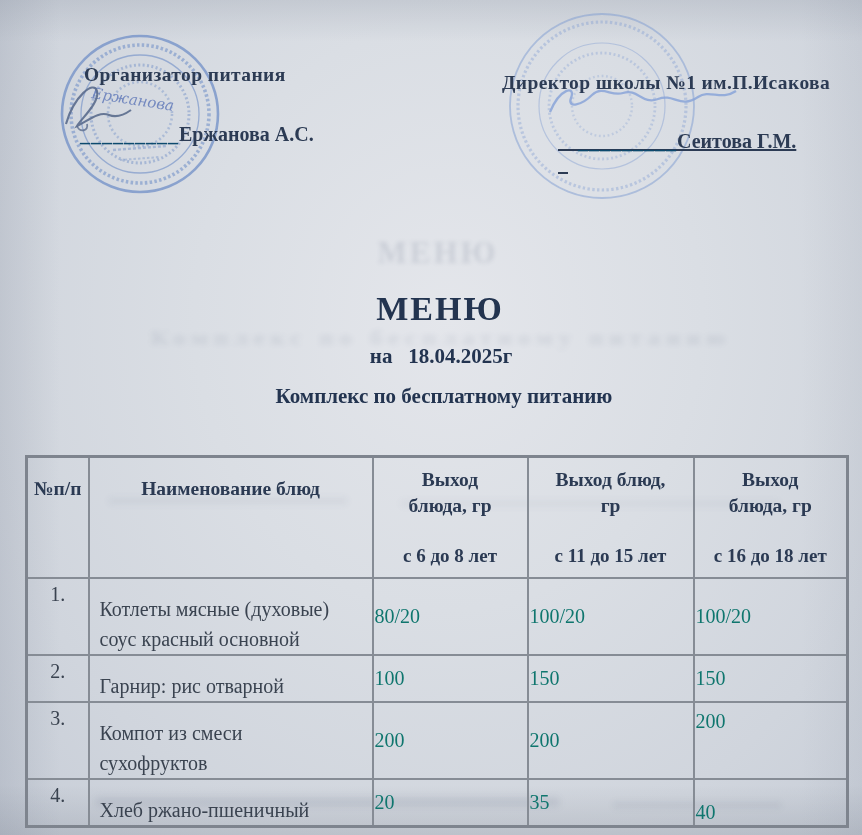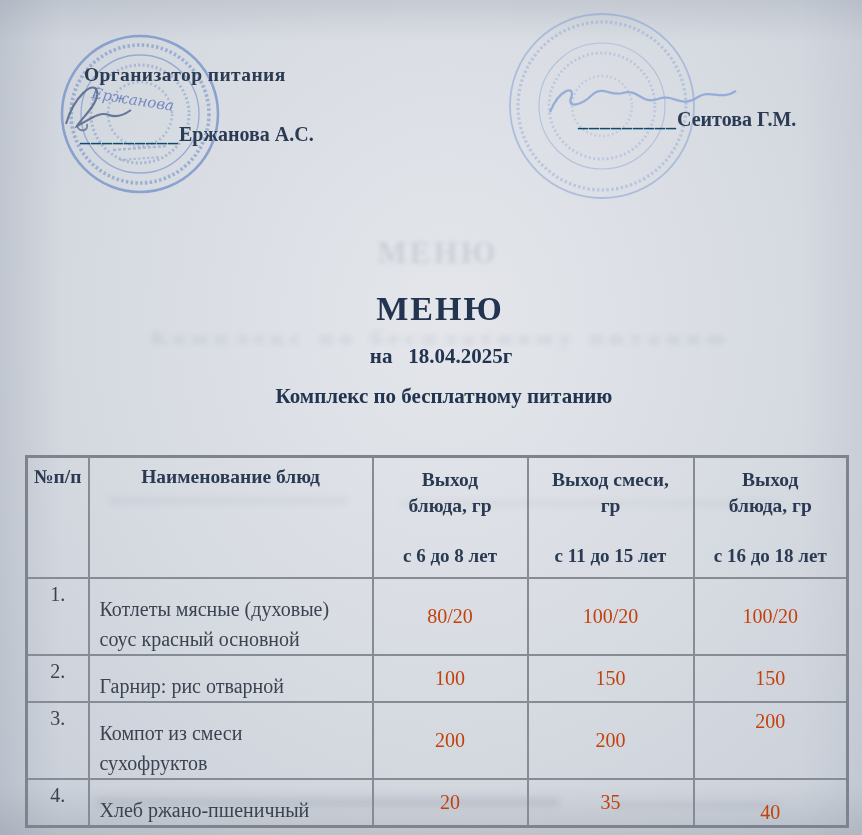--- a/index.html
+++ b/index.html
@@ -35,30 +35,30 @@
   table.menu{
     position:absolute;left:25px;top:455px;width:821px;
     border-collapse:collapse;table-layout:fixed;
     border:3px solid #7e848e;
   }
   table.menu th, table.menu td{border:2px solid #868c95;}
   col.c-num{width:62px;} col.c-dish{width:284px;}
   col.c-v1{width:155px;} col.c-v2{width:166px;} col.c-v3{width:154px;}
   tr.hdr{height:110px;}
   th{font-weight:bold;font-size:19.5px;color:#2b3a53;vertical-align:top;padding:0;}
-  .th-top{padding-top:8px;text-align:center;}
+  .th-top{padding-top:20px;text-align:center;}
   .th-inner{height:100px;display:flex;flex-direction:column;justify-content:space-between;align-items:center;padding:9px 2px 10px;}
   .th-main{line-height:1.32;text-align:center;}
   .th-main span{display:block;}
   .th-sub{font-size:19px;white-space:nowrap;}
   td{font-size:20px;color:#3a4350;}
   .td-num{vertical-align:top;text-align:center;padding-top:4px;}
   .td-dish{vertical-align:top;padding:15px 8px 0 10px;line-height:1.5;}
   .td-dish span{display:block;}
-  .td-val{text-align:center;vertical-align:middle;color:#c2410c;}
+  .td-val{vertical-align:middle;color:#0f766e;}
   tr.r1{height:64px;} tr.r2{height:38px;} tr.r3{height:66px;} tr.r4{height:40px;}
   tbody tr.r3 td.td-val.v3{vertical-align:top;padding-top:7px;}
   tbody tr.r4 td.td-val.v3{padding-top:20px;}
   
   .stamp{position:absolute;pointer-events:none;}
   .stamp-script{font-family:"DejaVu Serif",serif;font-style:italic;font-size:15px;fill:rgba(88,114,182,.78);}
 </style>
 </head>
 <body>
 
@@ -91,21 +91,22 @@
     <span class="sign-underscores">_________</span><span>Ержанова А.С.</span>
   </div>
 </div>
 
 <svg class="abs" style="left:58px;top:74px;" width="130" height="62" viewBox="0 0 130 62">
   <path d="M8,50 C16,22 36,6 39,17 C42,28 24,44 19,52 C31,46 41,37 51,41 C59,44 66,41 73,36" fill="none" stroke="#5a6c8d" stroke-width="2.1" opacity="0.9"></path>
   <path d="M19,52 C22,59 31,57 29,50" fill="none" stroke="#5a6c8d" stroke-width="1.8" opacity="0.8"></path>
 </svg>
 
 <div class="abs" style="left:478px;top:72px;">
-  <div class="sign-line" style="margin-top:13px;padding-left:80px;">
+  <div class="official-title">Директор школы №1 им.П.Исакова</div>
+  <div class="sign-line" style="margin-top:13px;padding-left:80px;text-decoration:underline;">
     <span class="sign-underscores">_________</span><span>Сеитова Г.М.</span>
   </div>
 </div>
 
 <svg class="abs" style="left:542px;top:78px;" width="205" height="48" viewBox="0 0 205 48">
   <path d="M8,34 C18,10 34,7 29,20 C25,31 40,27 50,17 C61,7 69,19 81,15 C96,10 100,27 116,21 C132,15 138,31 156,19 C168,11 179,23 194,13" fill="none" stroke="#8aa4d8" stroke-width="2.3" opacity="0.85"></path>
 </svg>
 
 <div class="ghost ghost-title">МЕНЮ</div>
 <div class="ghost ghost-line">Комплекс по бесплатному питанию</div>
@@ -135,21 +136,21 @@
           <div class="th-main">
             <span>Выход</span>
             <span>блюда, гр</span>
           </div>
           <div class="th-sub">с 6 до 8 лет</div>
         </div>
       </th>
       <th>
         <div class="th-inner">
           <div class="th-main">
-            <span>Выход смеси,</span>
+            <span>Выход блюд,</span>
             <span>гр</span>
           </div>
           <div class="th-sub">с 11 до 15 лет</div>
         </div>
       </th>
       <th>
         <div class="th-inner">
           <div class="th-main">
             <span>Выход</span>
             <span>блюда, гр</span>

